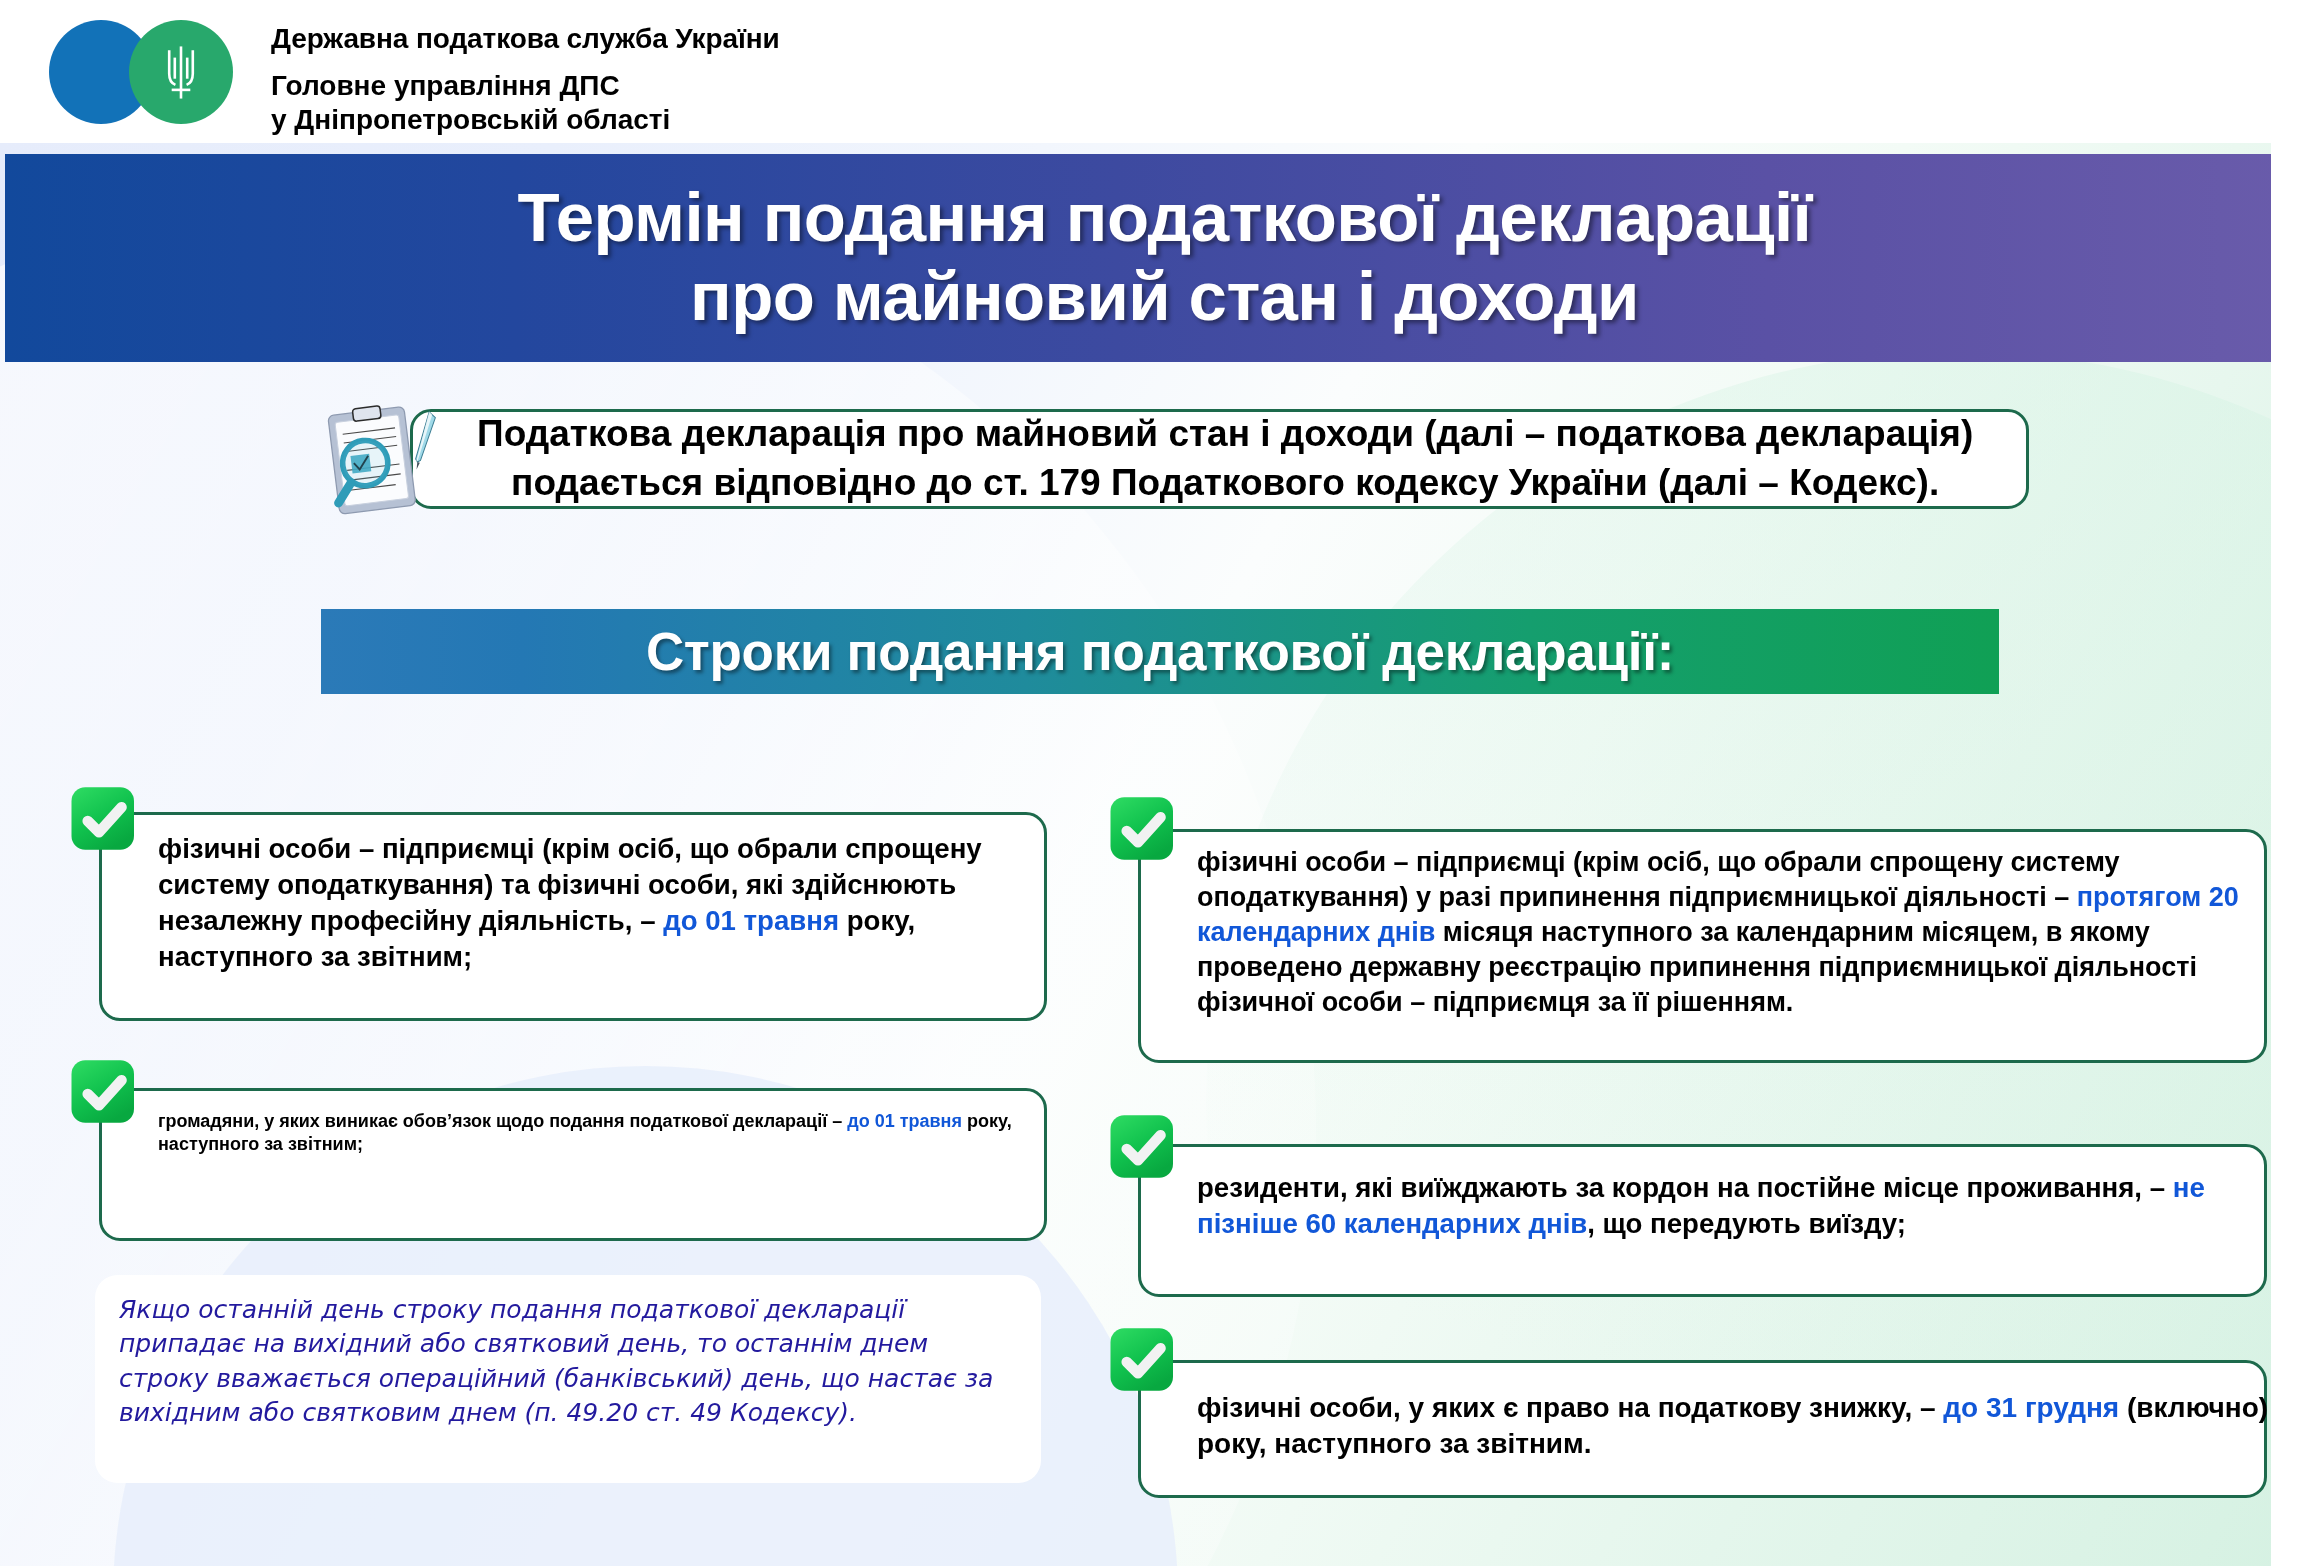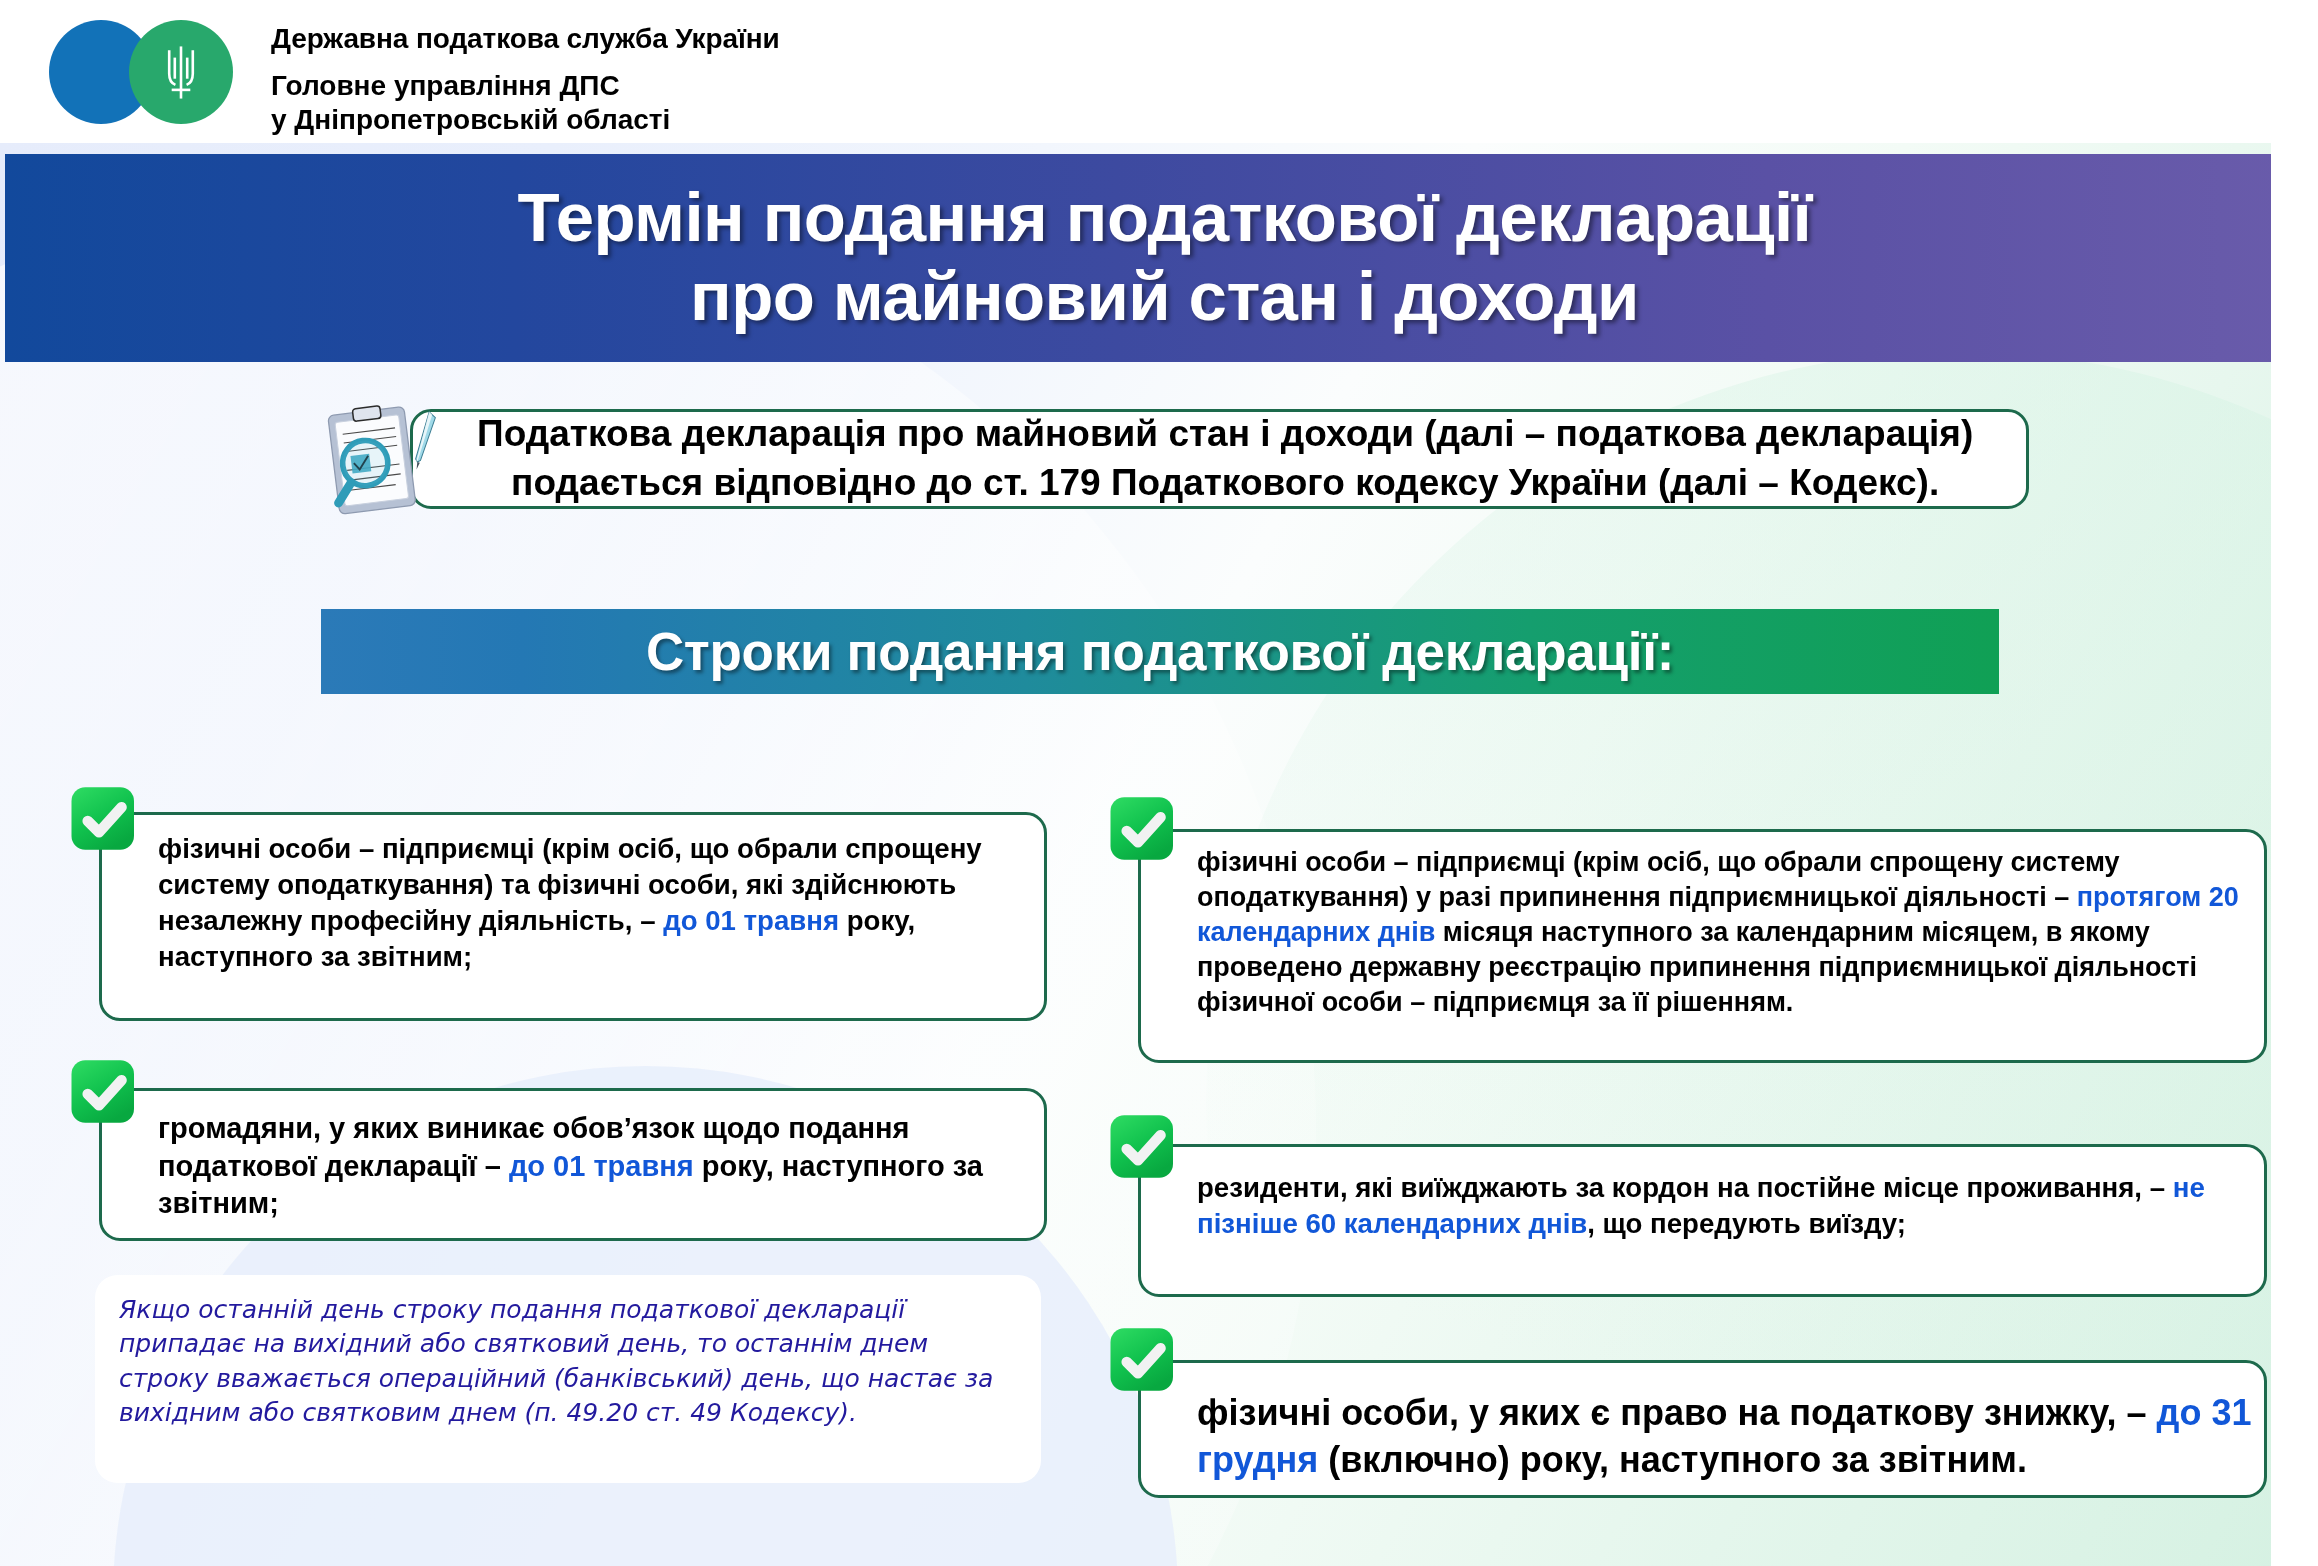--- a/index.html
+++ b/index.html
@@ -211,21 +211,21 @@
 
   
   #card-l1 { left: 69px; top: 786px; width: 978px; height: 235px; }
   #card-l1 .card-box { left: 30px; top: 26px; width: 948px; height: 209px; }
   #card-l1 .check-icon { left: 0; top: 0; }
   #card-l1 .card-text { left: 61px; top: 45px; width: 890px; font-size: 27.6px; }
 
   #card-l2 { left: 69px; top: 1059px; width: 978px; height: 182px; }
   #card-l2 .card-box { left: 30px; top: 29px; width: 948px; height: 153px; }
   #card-l2 .check-icon { left: 0; top: 0; }
-  #card-l2 .card-text { left: 61px; top: 51px; width: 890px; font-size: 29px; }
+  #card-l2 .card-text { left: 61px; top: 51px; width: 890px; font-size: 18px; }
 
   
   #note-box {
     position: absolute;
     left: 95px; top: 1275px;
     width: 946px; height: 208px;
     background: #ffffff;
     border-radius: 22.6px;
     z-index: 3;
   }
@@ -247,21 +247,21 @@
   #card-r1 .card-text { left: 61px; top: 49px; width: 1078px; font-size: 27px; }
 
   #card-r2 { left: 1108px; top: 1109px; width: 1159px; height: 188px; }
   #card-r2 .card-box { left: 30px; top: 35px; width: 1129px; height: 153px; }
   #card-r2 .check-icon { left: 0; top: 5px; }
   #card-r2 .card-text { left: 61px; top: 61px; width: 1078px; font-size: 27.6px; }
 
   #card-r3 { left: 1108px; top: 1322px; width: 1159px; height: 175px; }
   #card-r3 .card-box { left: 30px; top: 38px; width: 1129px; height: 138px; }
   #card-r3 .check-icon { left: 0; top: 5px; }
-  #card-r3 .card-text { left: 61px; top: 68px; width: 1078px; font-size: 36px; }
+  #card-r3 .card-text { left: 61px; top: 68px; width: 1078px; font-size: 28px; }
 </style>
 </head>
 <body>
 
 <div id="poster">
 
   <div class="bg-base"></div>
   <div class="bg-swoop-a"></div>
   <div class="bg-swoop-b"></div>
   <div class="bg-swoop-c"></div>

